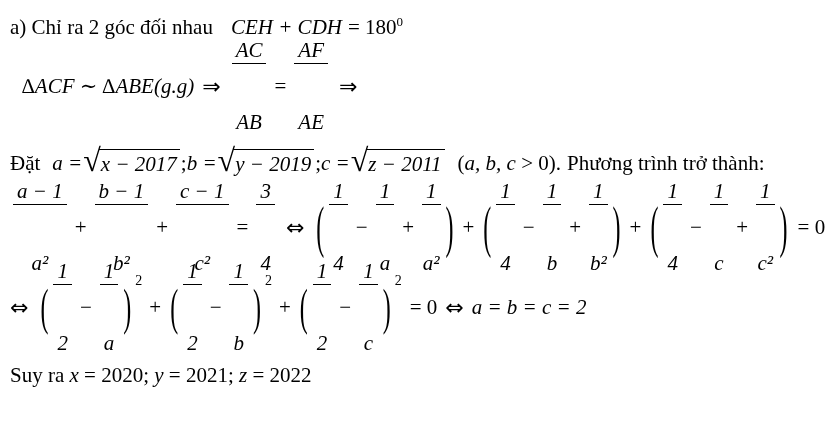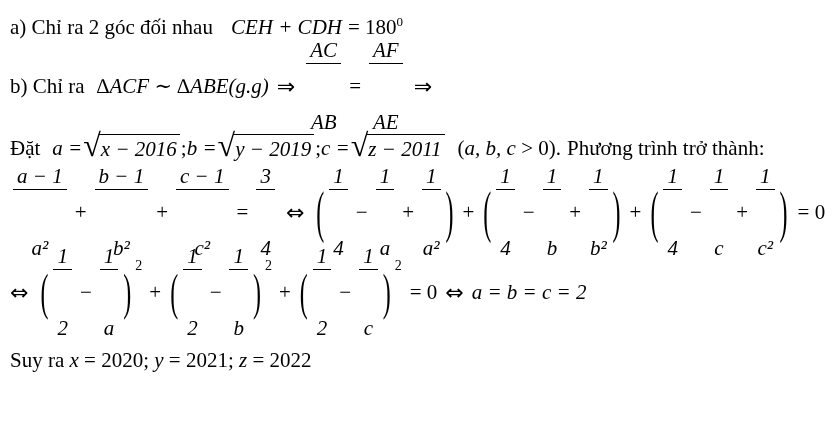--- a/index.html
+++ b/index.html
@@ -56,52 +56,51 @@
   .sqrt .radicand {
     border-top: 1.6px solid #000; padding: 2px 3px 0 2px; font-style: italic;
   }
 
   sup.deg { font-size: 13px; vertical-align: super; }
 
   
   #row-a      { margin-top: 8px; }
   #row-b      { margin-top: 15px; height: 62px; }
   #row-bai5   { margin-top: 13px; }
-  #row-dat    { margin-top: 9px; height: 44px; }
+  #row-dat    { margin-top: 24px; height: 44px; }
   #row-eq1    { margin-top: 5px; height: 74px; }
   #row-eq2    { margin-top: 3px; height: 80px; }
   #row-final  { margin-top: 16px; }
 
   .gap-lg { margin-left: 18px; }
   .gap-md { margin-left: 12px; }
   .gap-sm { margin-left: 6px; }
 </style>
 </head>
 <body>
 
 <div class="doc">
 
   <div class="inline-row" id="row-a"><span>a) Chỉ ra 2 góc đối nhau</span><span class="it gap-lg">CEH + CDH</span><span class="gap-sm">= 180</span><sup class="deg">0</sup></div>
 
   <div class="row" id="row-b">
-    <span>b) Chỉ ra</span>
     <span class="it gap-md">∆ACF ∼ ∆ABE</span>
     <span class="it">(g.g)</span>
     <span class="arrowsym">⇒</span>
     <span class="frac"><span class="num">AC</span><span class="den">AB</span></span>
     <span class="op">=</span>
     <span class="frac"><span class="num">AF</span><span class="den">AE</span></span>
     <span class="arrowsym">⇒</span>
   </div>
 
 
   <div class="row" id="row-dat">
     <span>Đặt</span>
     <span class="it gap-md">a =</span>
-    <span class="sqrt"><span class="rad">√</span><span class="radicand">x − 2016</span></span>
+    <span class="sqrt"><span class="rad">√</span><span class="radicand">x − 2017</span></span>
     <span>;</span>
     <span class="it">b =</span>
     <span class="sqrt"><span class="rad">√</span><span class="radicand">y − 2019</span></span>
     <span>;</span>
     <span class="it">c =</span>
     <span class="sqrt"><span class="rad">√</span><span class="radicand">z − 2011</span></span>
     <span class="gap-md">(</span>
     <span class="it">a, b, c</span>
     <span> &gt; 0).</span>
     <span class="gap-sm">Phương trình trở thành:</span>

